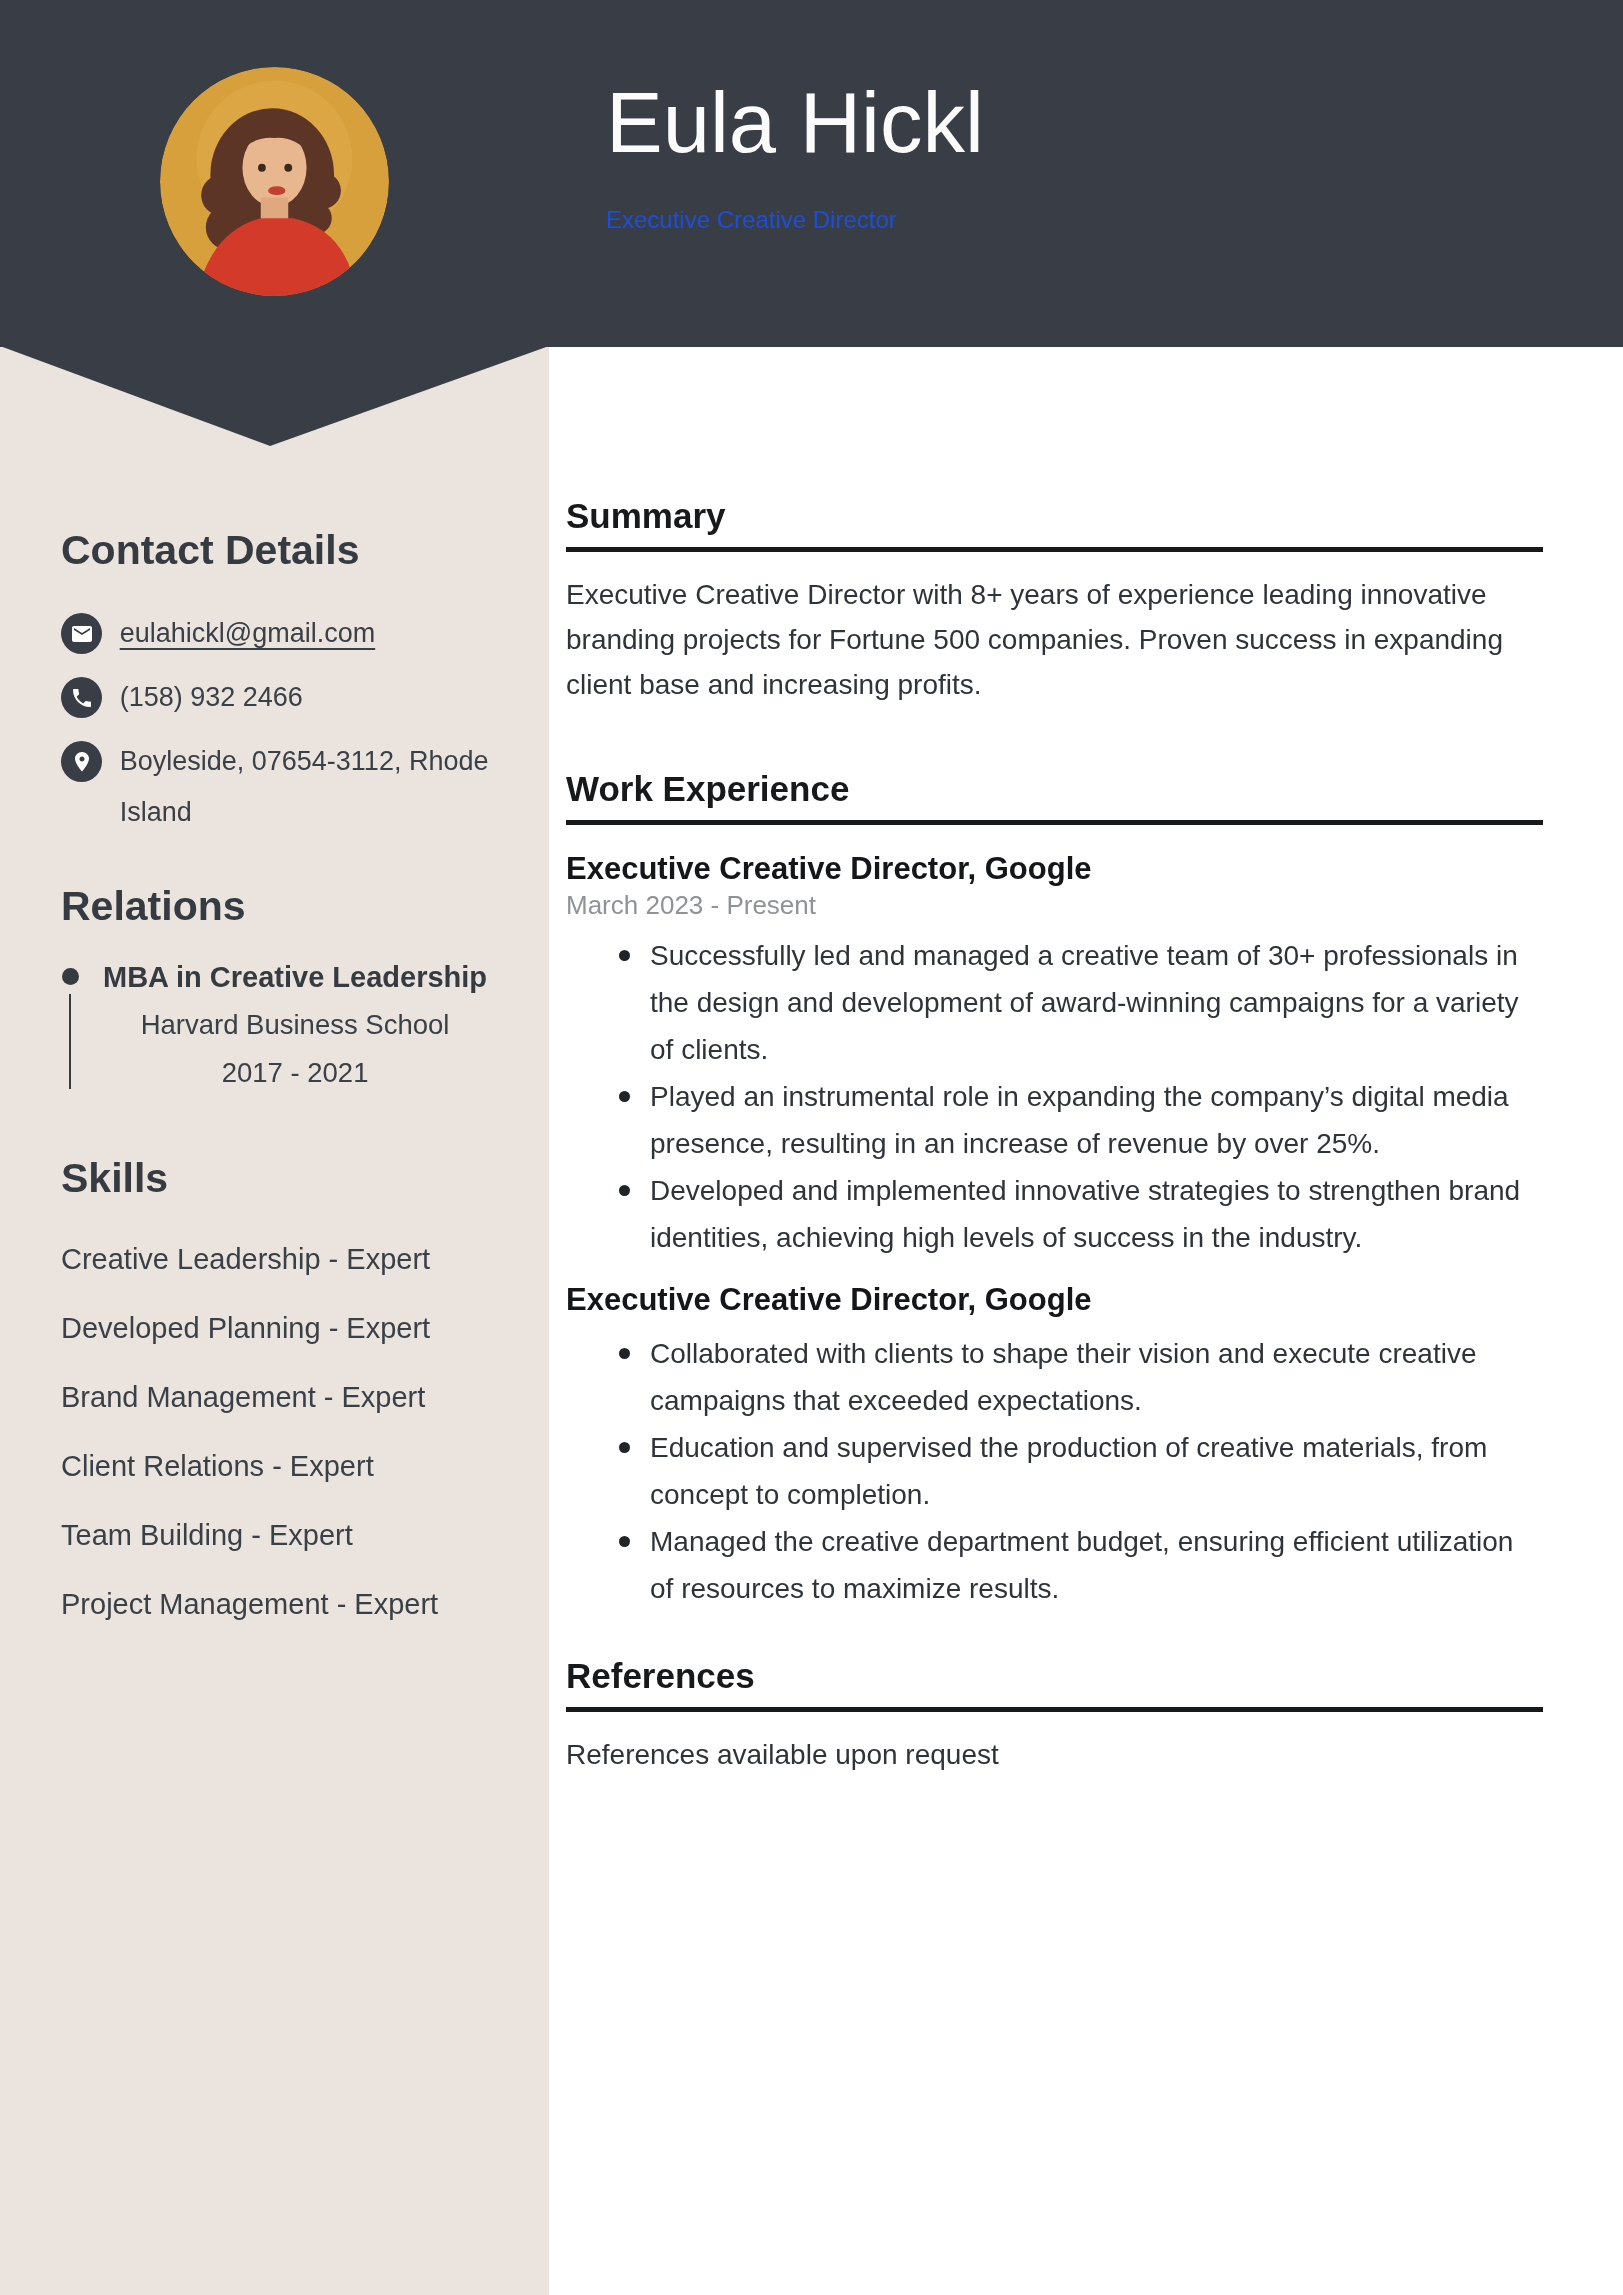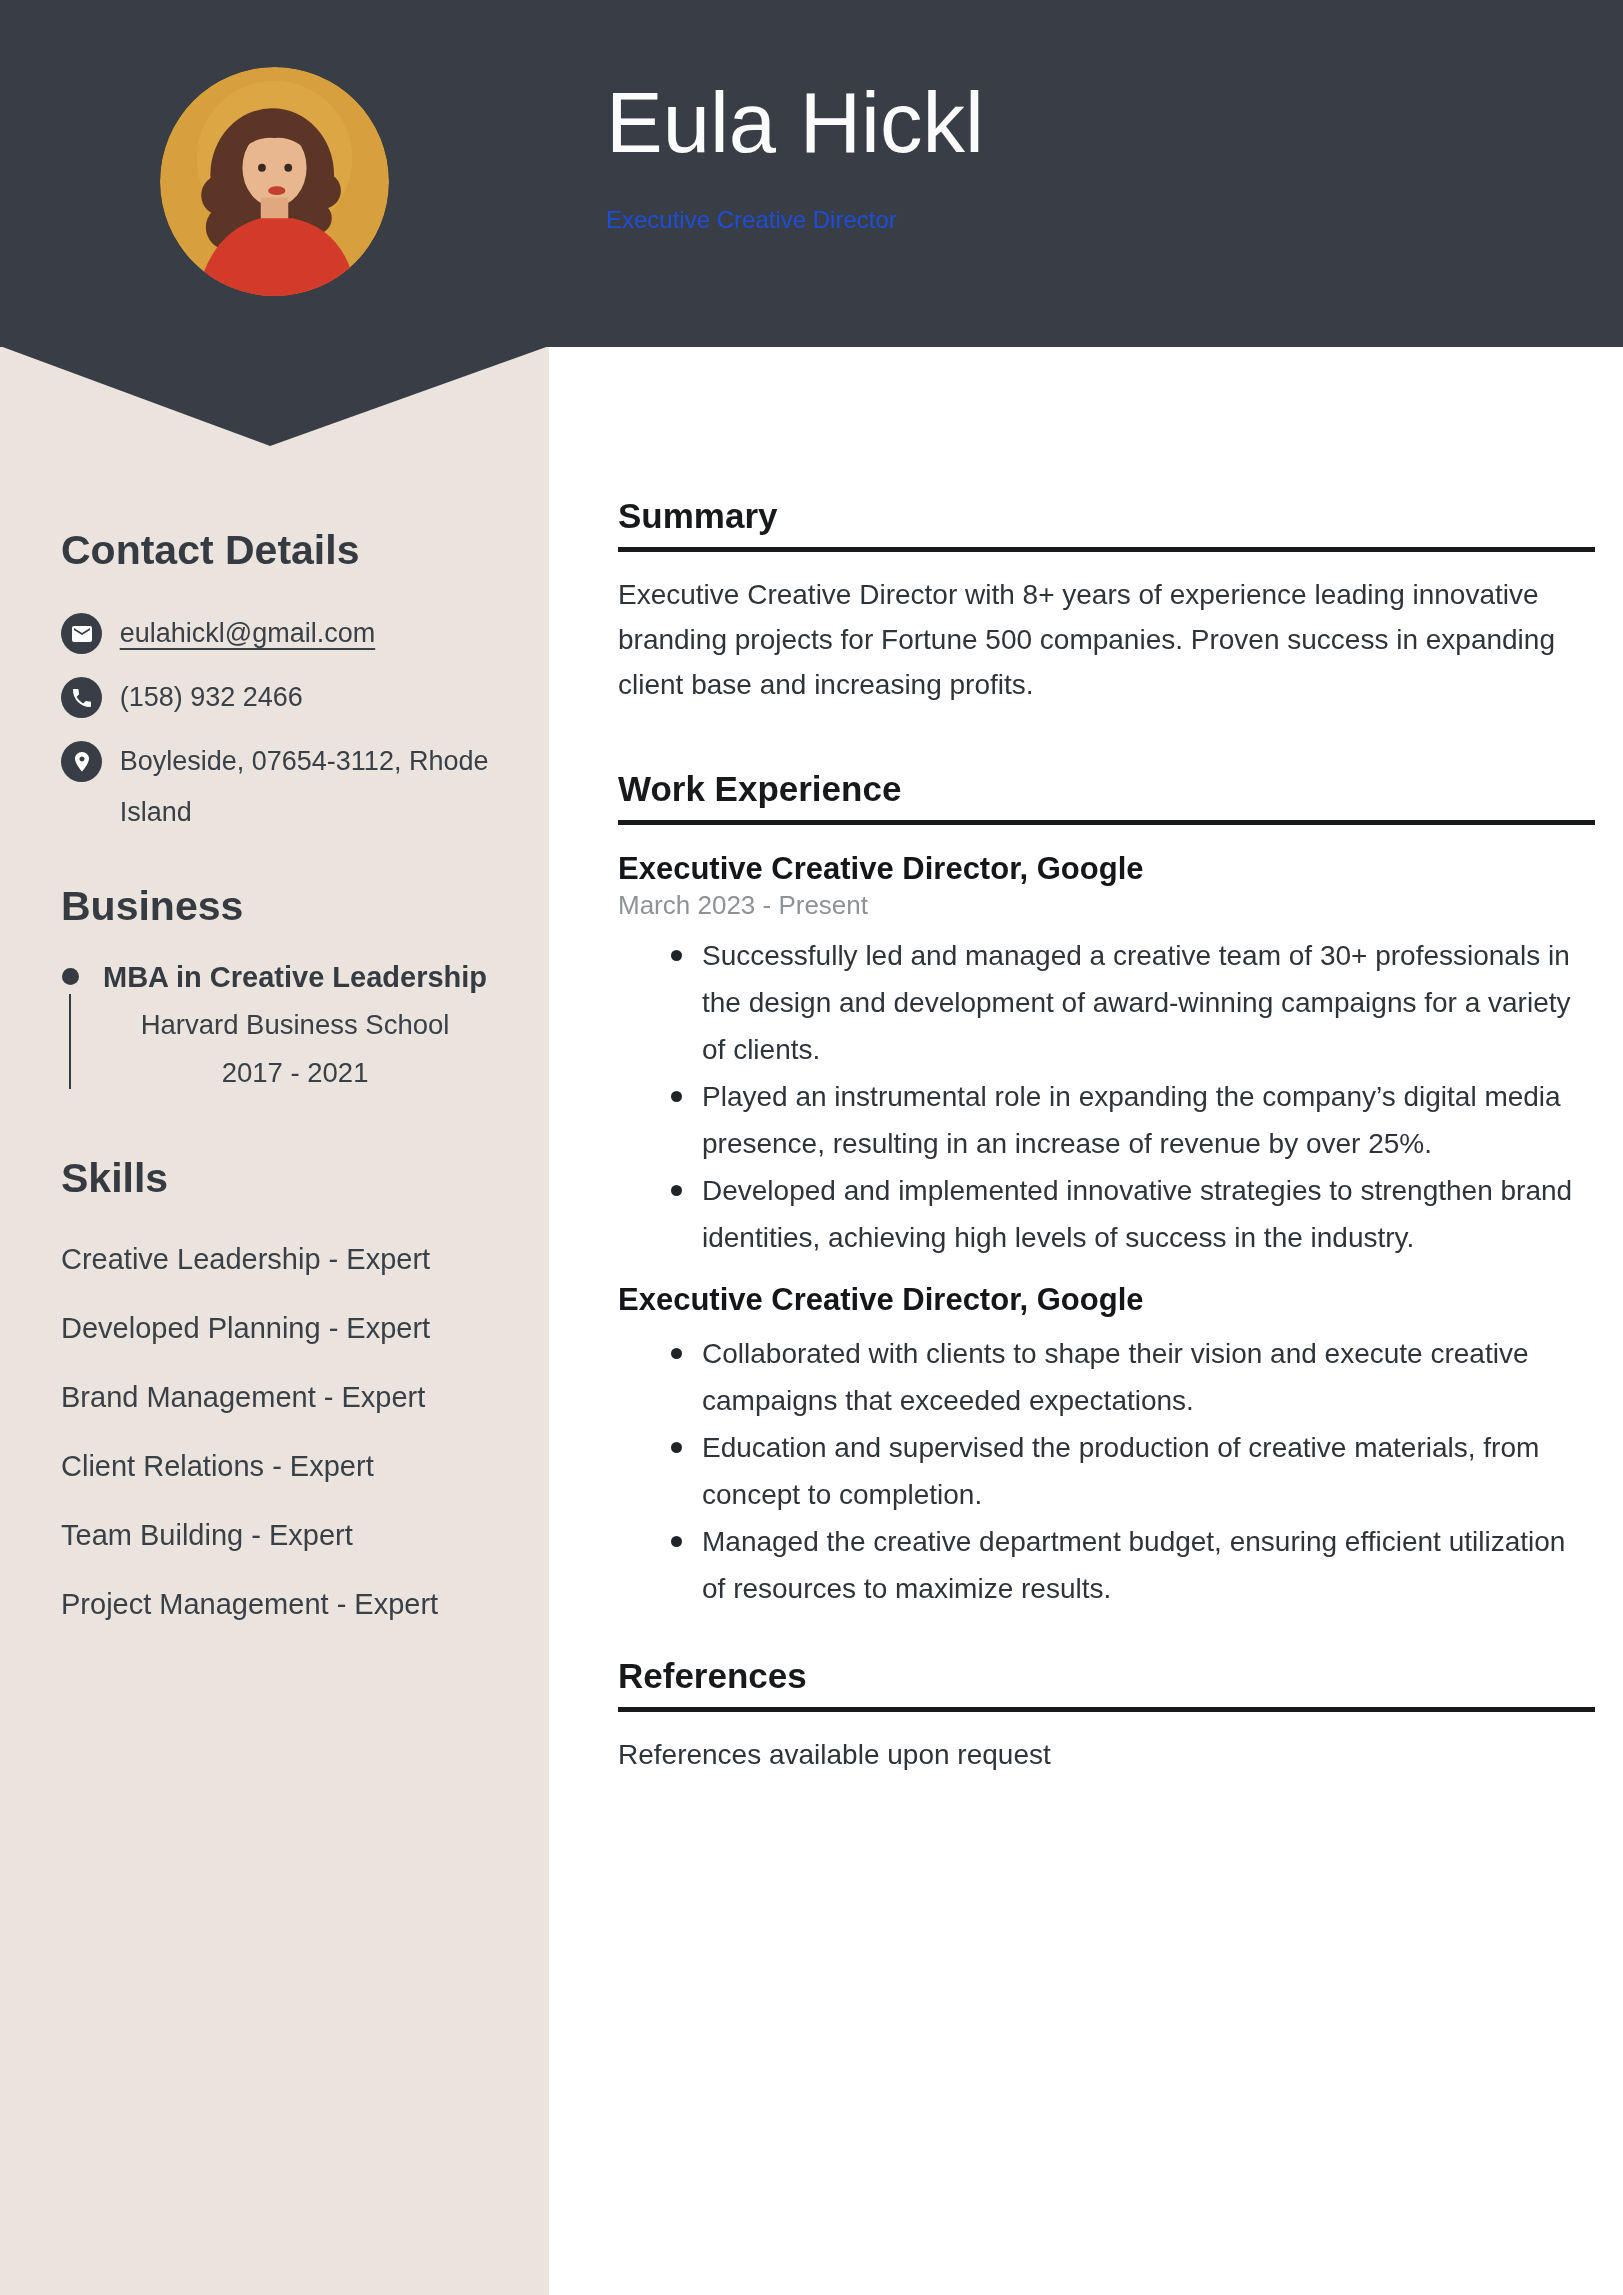--- a/index.html
+++ b/index.html
@@ -30,21 +30,21 @@
   .edu-entry{display:flex;margin-top:26px;}
   .edu-marker{flex:0 0 42px;position:relative;}
   .edu-dot{position:absolute;left:0.7px;top:15px;width:17px;height:17px;border-radius:50%;background:#363B42;}
   .edu-line{position:absolute;left:7.9px;top:41px;bottom:7.9px;width:2.6px;background:#363B42;}
   .edu-text{font-size:27.5px;line-height:48px;text-align:center;}
   .edu-degree{font-size:29px;font-weight:600;color:#363B42;}
   .skills-h{margin-top:61px;}
   .skills-list{margin-top:26px;}
   .skill-item{height:69px;display:flex;align-items:center;font-size:29px;color:#3A4047;}
   
-  .main{position:absolute;left:618px;top:0;width:977px;color:#2F343A;}
+  .main{position:absolute;left:566px;top:0;width:977px;color:#2F343A;}
   .section-first{margin-top:498px;}
   .section{margin-top:64px;}
   .section-refs{margin-top:46px;}
   .m-h{font-size:35px;line-height:35px;font-weight:600;color:#17191B;margin:0;}
   .m-rule{height:4.6px;background:#17191B;margin-top:14.4px;}
   .summary-p,.ref-text{margin-top:19.6px;font-size:28px;line-height:45px;}
   .job{margin-top:26px;}
   .job + .job{margin-top:21px;}
   .job-title{font-size:31px;line-height:36px;font-weight:700;color:#141619;margin:0;}
   .job-date{font-size:26px;line-height:30px;color:#8F9296;margin-top:3.9px;}
@@ -109,21 +109,21 @@
       <div class="contact-row">
         <span class="cicon">
           <svg viewBox="0 0 24 24">
               <path d="M12 2C8.13 2 5 5.13 5 8.5c0 5.25 7 13 7 13s7-7.75 7-13C19 5.13 15.87 2 12 2zm0 9.5c-1.38 0-2.5-1.12-2.5-2.5s1.12-2.5 2.5-2.5 2.5 1.12 2.5 2.5-1.12 2.5-2.5 2.5z"></path>
             </svg>
         </span>
         <span class="ctext">Boyleside, 07654-3112, Rhode Island</span>
       </div>
     </div>
 
-    <h2 class="side-h edu-h">Business</h2>
+    <h2 class="side-h edu-h">Relations</h2>
 
     <div class="edu-entry">
       <div class="edu-marker">
         <span class="edu-dot"></span>
         <span class="edu-line"></span>
       </div>
       <div class="edu-text">
         <div class="edu-degree">MBA in Creative Leadership</div>
         <div class="edu-school">Harvard Business School</div>
         <div class="edu-years">2017 - 2021</div>

